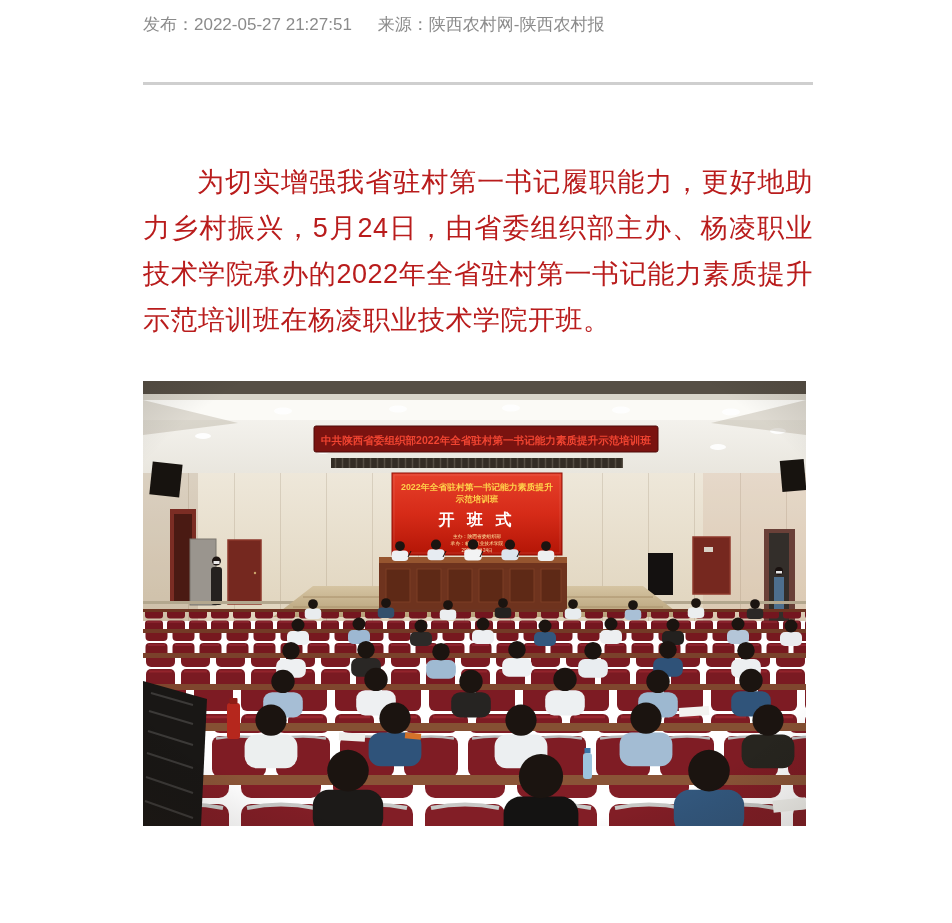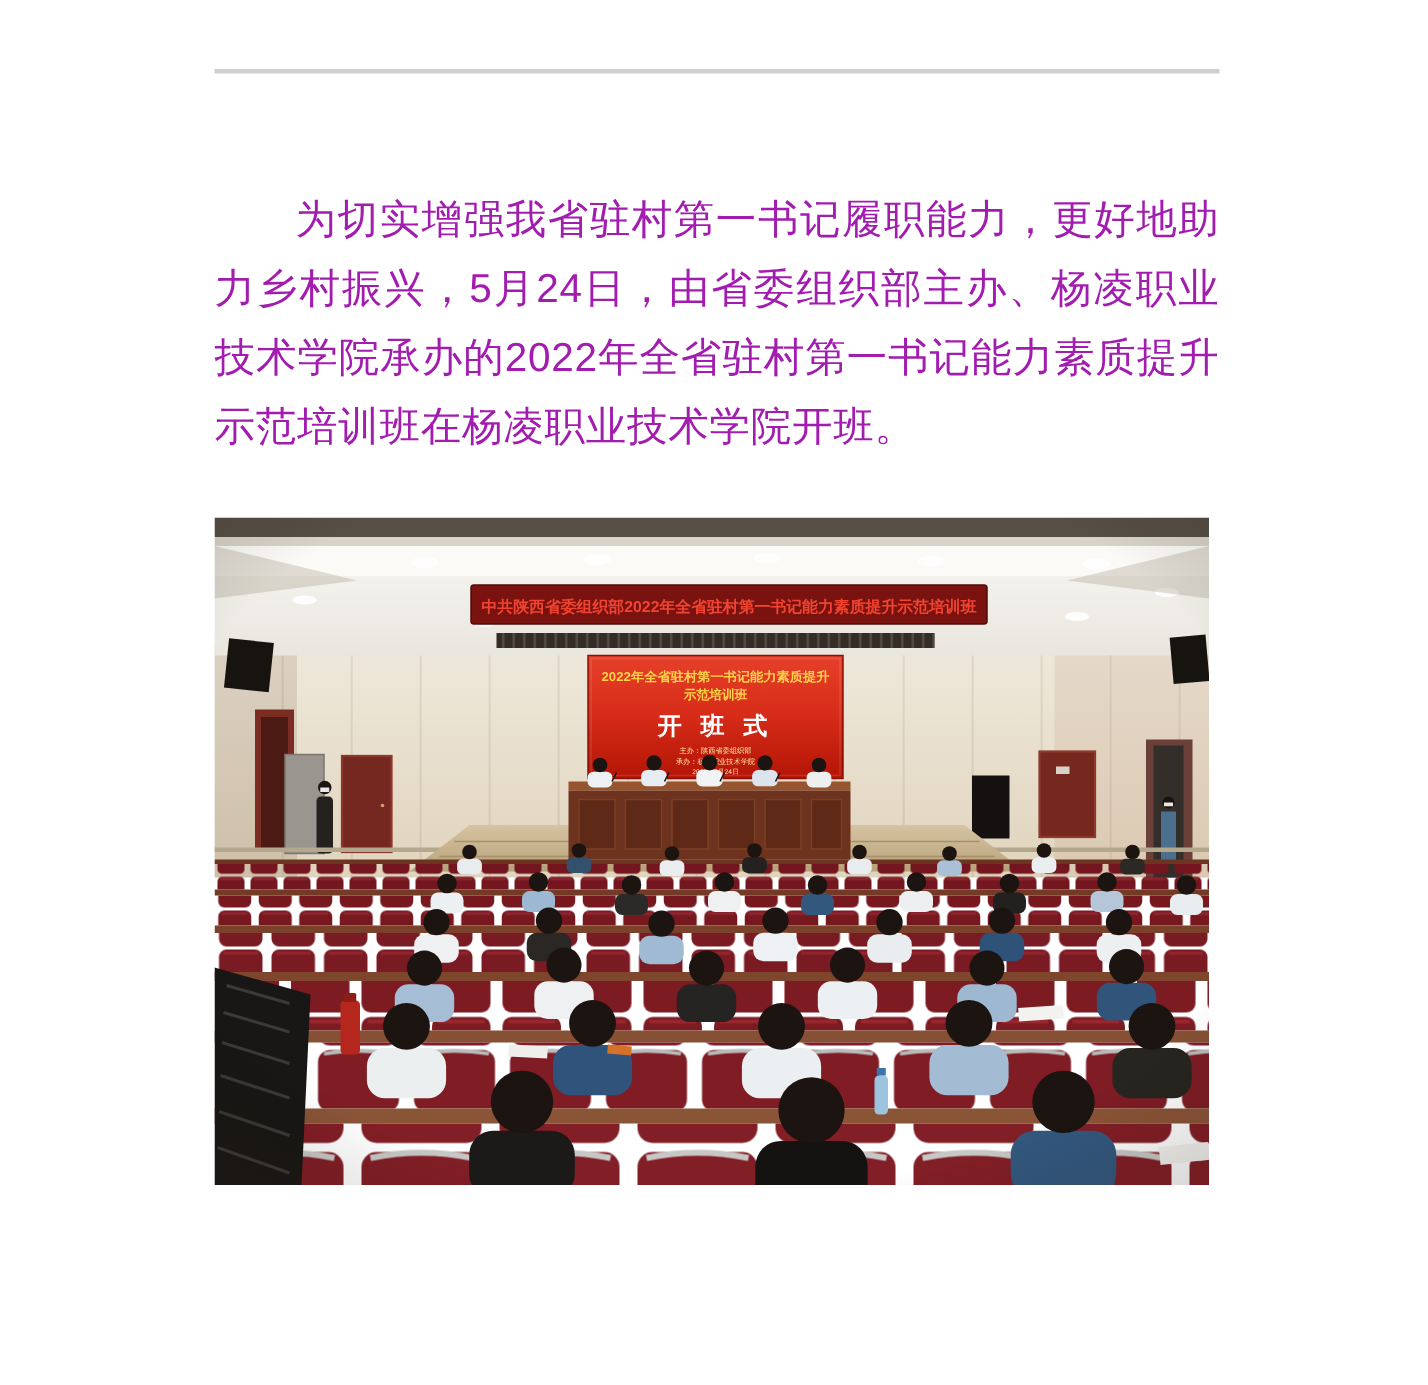--- a/index.html
+++ b/index.html
@@ -11,30 +11,33 @@
   .content{position:absolute;left:143px;top:0;width:670px;}
   .article-title{
     margin:14px 0 0 0;font-size:30px;line-height:40px;font-weight:700;
     color:#0a0a0a;letter-spacing:0.5px;
   }
   .author-line{margin-top:24px;font-size:18px;color:#3f3f3f;}
   .meta-line{margin-top:13px;font-size:17px;color:#8b8b8b;}
   .meta-line .source{margin-left:26px;}
   .divider{margin-top:46px;height:3px;background:#cfcfcf;border:none;width:100%;}
   .body-paragraph{
-    margin:74px 0 0 0;font-size:27px;line-height:46px;color:#a21caf;
+    margin:74px 0 0 0;font-size:27px;line-height:46px;color:#b91c1c;
     text-indent:2em;text-align:justify;letter-spacing:0.5px;
   }
   .photo-wrap{margin-top:38px;width:663px;height:445px;display:block;}
   .photo-wrap svg{display:block;}
 </style>
 </head>
 <body>
 
 <div class="content">
+  <div class="meta-line">
+    <span>发布：2022-05-27 21:27:51</span><span class="source">来源：陕西农村网-陕西农村报</span>
+  </div>
   <hr class="divider">
   <p class="body-paragraph">为切实增强我省驻村第一书记履职能力，更好地助力乡村振兴，5月24日，由省委组织部主办、杨凌职业技术学院承办的2022年全省驻村第一书记能力素质提升示范培训班在杨凌职业技术学院开班。</p>
 
   <div class="photo-wrap">
     <svg width="663" height="445" viewBox="0 0 663 445" xmlns="http://www.w3.org/2000/svg">
       <defs>
         <linearGradient id="gradWall" x1="0" y1="0" x2="0" y2="1">
           <stop offset="0" stop-color="#efe9dc"></stop>
             <stop offset="1" stop-color="#e0d4bd"></stop>
         </linearGradient>

